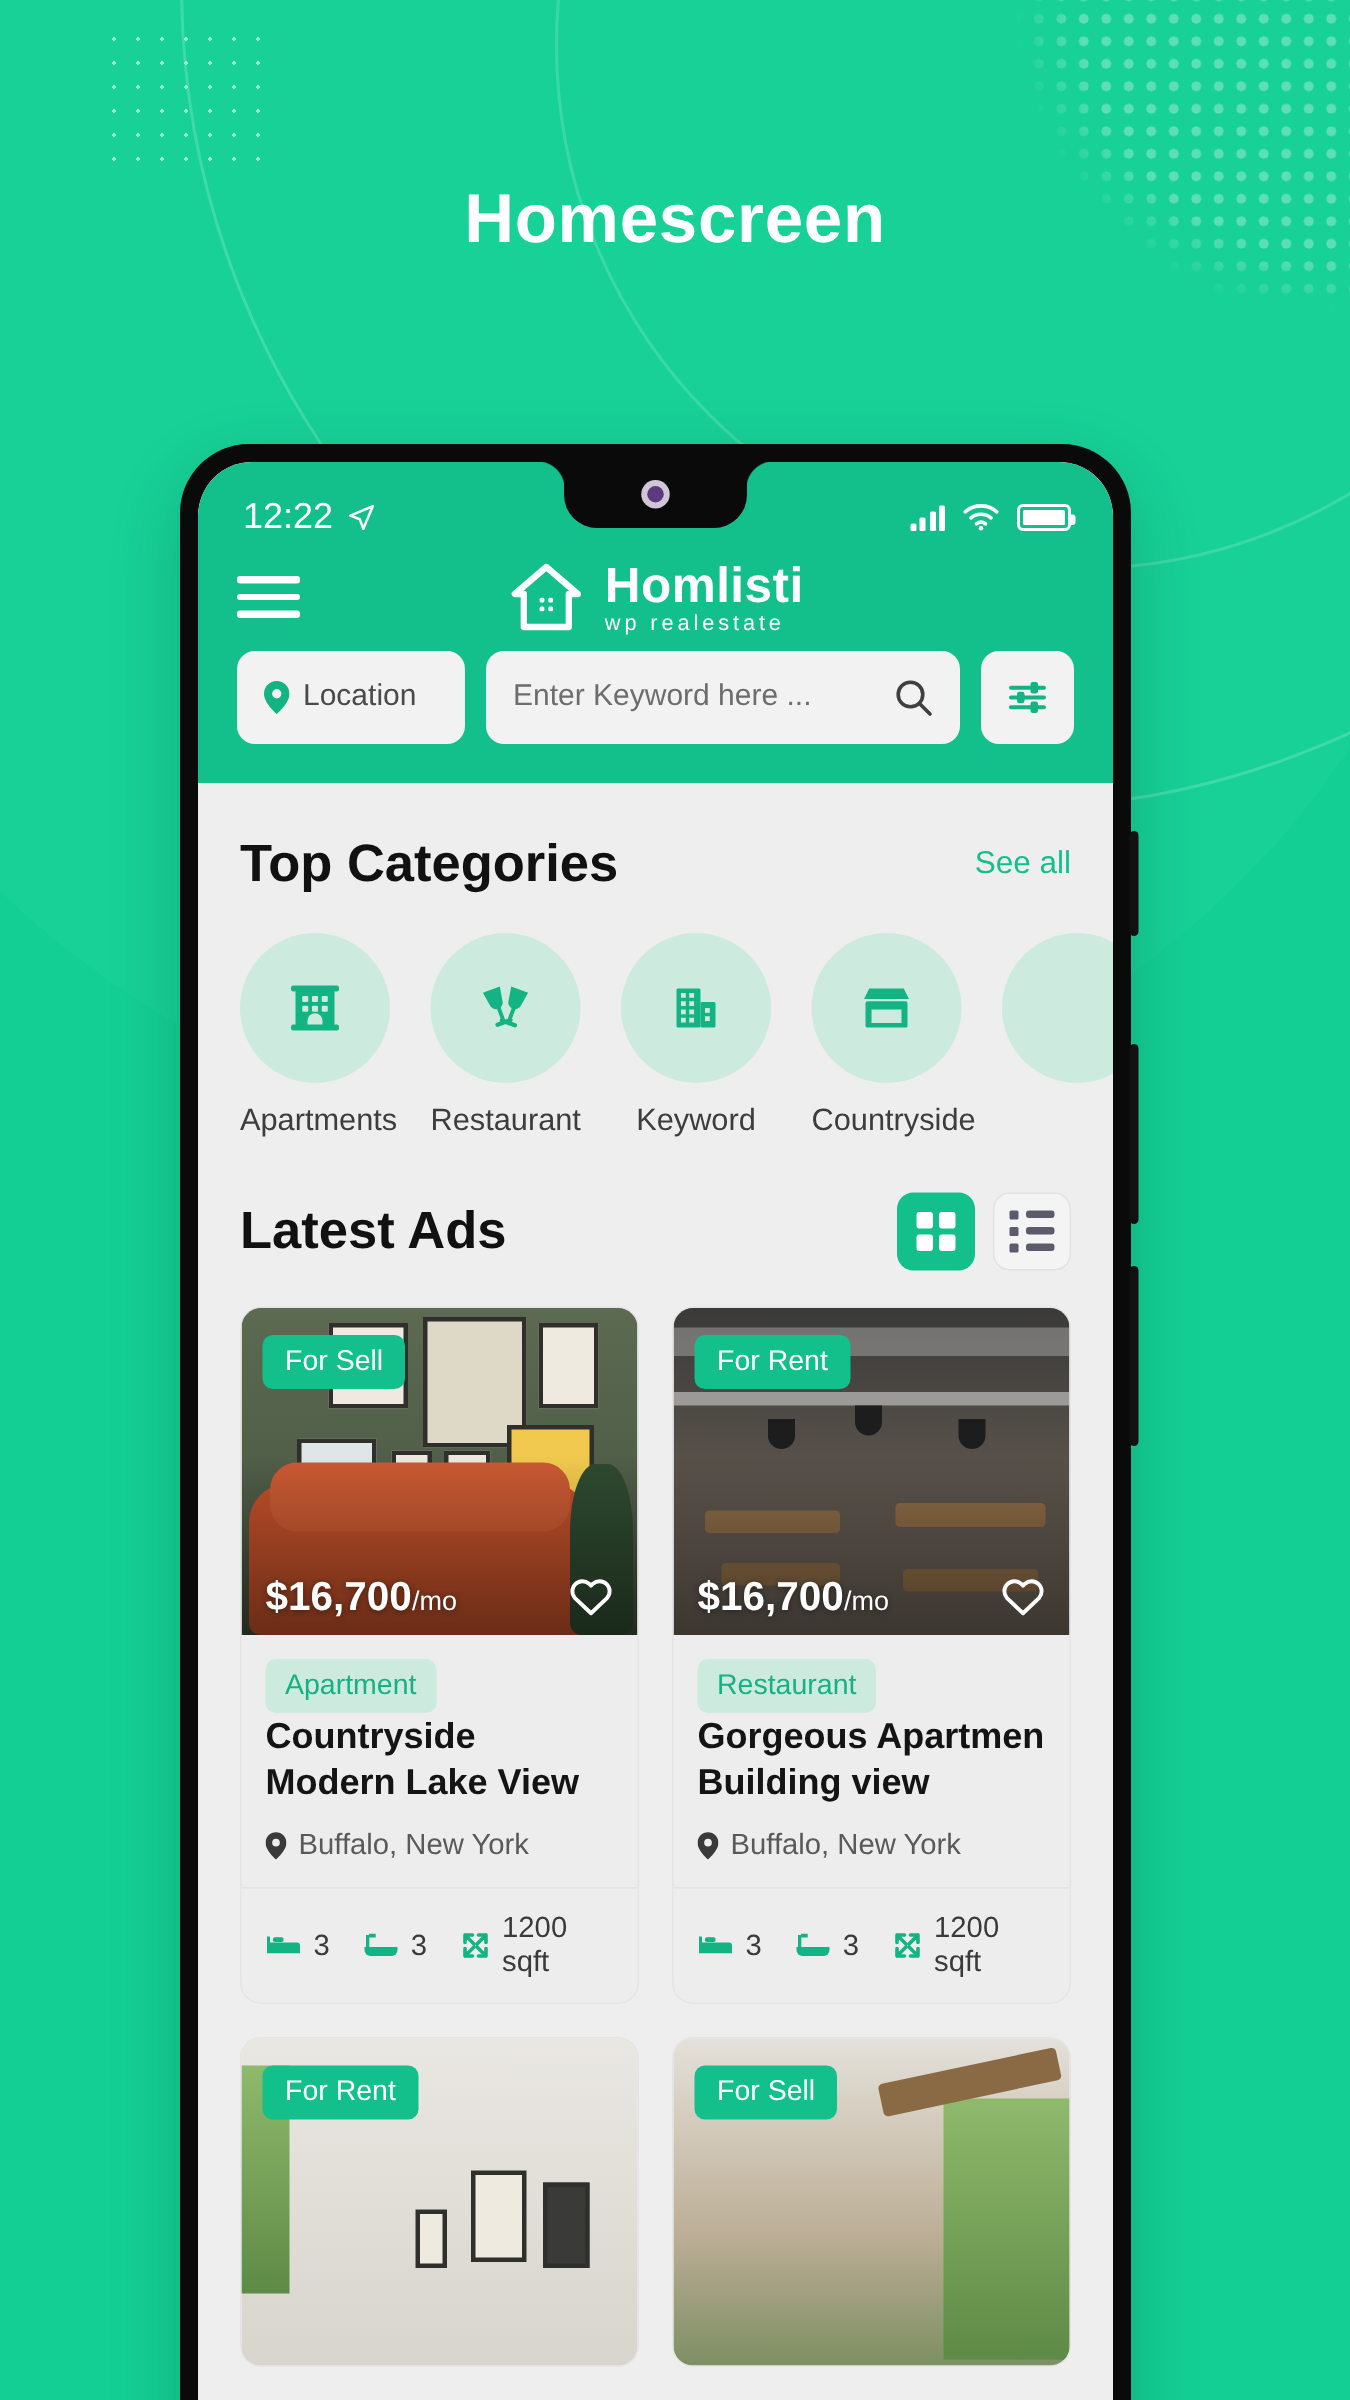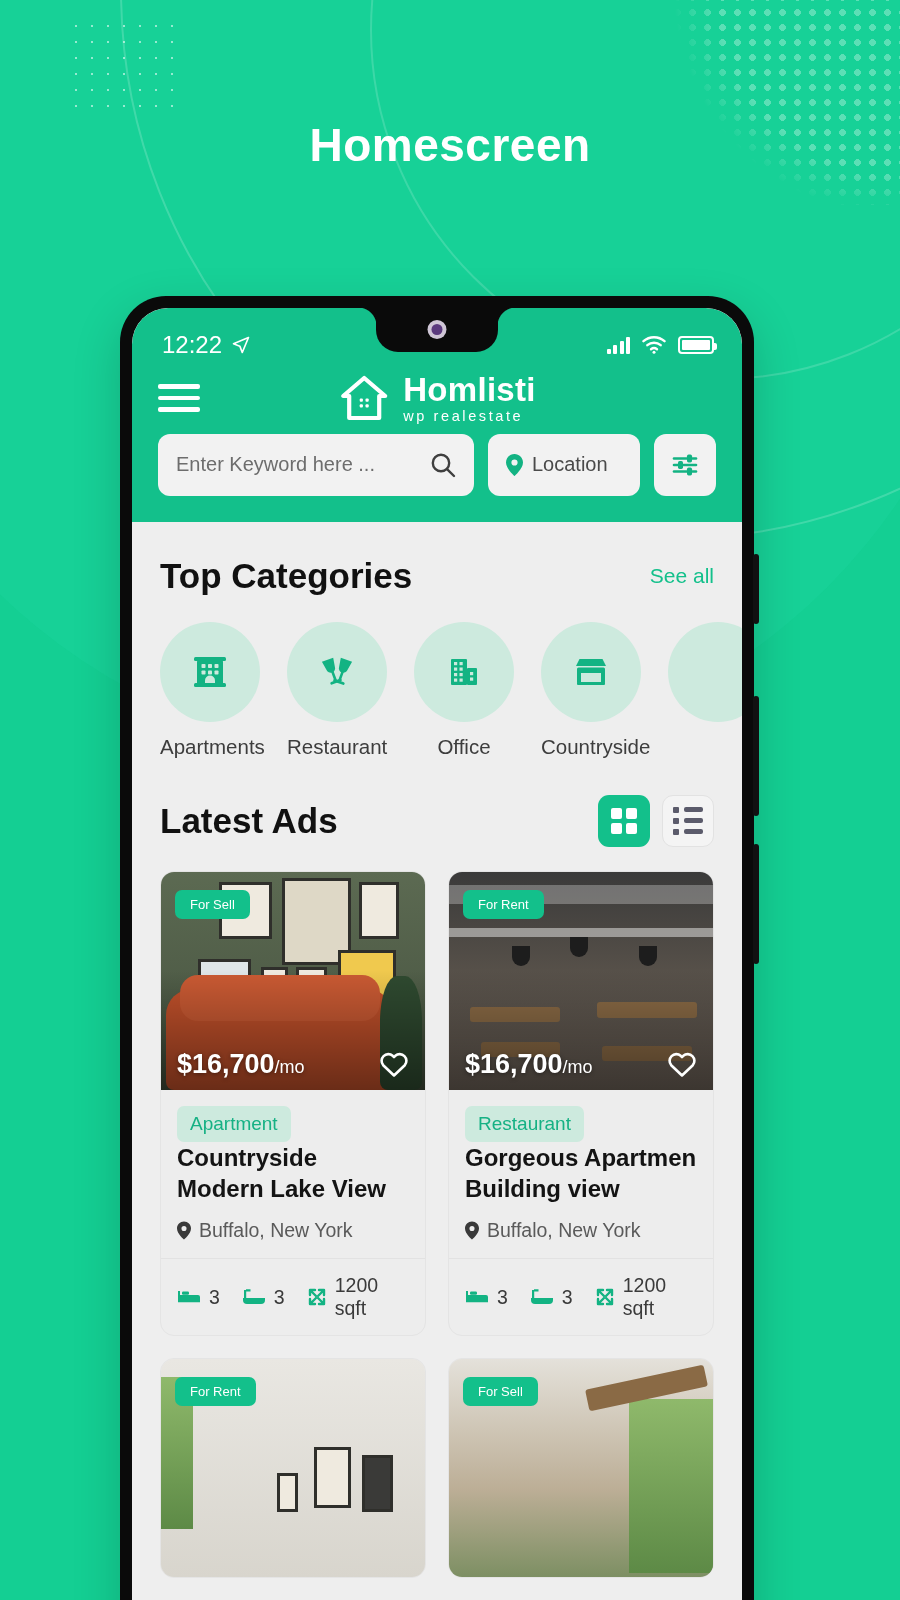--- a/index.html
+++ b/index.html
@@ -264,21 +264,21 @@
     overflow: hidden;
   }
   .card-photo {
     position: relative;
     height: 218px;
     overflow: hidden;
   }
   .badge {
     position: absolute; left: 14px; top: 18px;
     background: #13c08b; color: #fff;
-    font-size: 13px; padding: 7px 15px; border-radius: 7px;
+    font-size: 19px; padding: 7px 15px; border-radius: 7px;
     z-index: 3;
   }
   .photo-bottom {
     position: absolute; left: 0; right: 0; bottom: 10px;
     display: flex; align-items: center; justify-content: space-between;
     padding: 0 16px; z-index: 3; gap: 16px;
   }
   .price { color: #fff; font-size: 27px; font-weight: bold; text-shadow: 0 1px 4px rgba(0,0,0,.45); }
   .price small { font-size: 18px; font-weight: normal; }
   .card-body { padding: 16px 16px 0 16px; }
@@ -405,36 +405,36 @@
               </svg>
             </span>
             <span class="logo-text">
               <span class="logo-name" style="display:block">Homlisti</span>
               <span class="logo-sub" style="display:block">wp realestate</span>
             </span>
           </div>
         </div>
 
         <div class="searchbar">
+          <div class="pill location">
+            <span>
+              <svg width="17" height="22" viewBox="0 0 17 22">
+                  <path d="M8.5 0C3.8 0 0 3.8 0 8.5 0 14.8 8.5 22 8.5 22S17 14.8 17 8.5C17 3.8 13.2 0 8.5 0zm0 11.6a3.1 3.1 0 1 1 0-6.2 3.1 3.1 0 0 1 0 6.2z" fill="#13b383"></path>
+                </svg>
+            </span>
+            <span>Location</span>
+          </div>
           <div class="pill keyword">
             <span>Enter Keyword here ...</span>
             <span>
               <svg width="26" height="26" viewBox="0 0 26 26">
                   <circle cx="11" cy="11" r="8.2" fill="none" stroke="#3f3f3f" stroke-width="2.4"></circle>
                   <path d="M17.3 17.3 24 24" stroke="#3f3f3f" stroke-width="2.4" stroke-linecap="round"></path>
                 </svg>
             </span>
-          </div>
-          <div class="pill location">
-            <span>
-              <svg width="17" height="22" viewBox="0 0 17 22">
-                  <path d="M8.5 0C3.8 0 0 3.8 0 8.5 0 14.8 8.5 22 8.5 22S17 14.8 17 8.5C17 3.8 13.2 0 8.5 0zm0 11.6a3.1 3.1 0 1 1 0-6.2 3.1 3.1 0 0 1 0 6.2z" fill="#13b383"></path>
-                </svg>
-            </span>
-            <span>Location</span>
           </div>
           <div class="filter-btn">
             <span>
               <svg width="28" height="26" viewBox="0 0 28 26">
                 <g stroke="#13b383" stroke-width="2.6" stroke-linecap="round">
                   <path d="M3 6.5h22"></path>
                     <path d="M3 13h22"></path>
                     <path d="M3 19.5h22"></path>
                 </g>
                 <g fill="#13b383">
@@ -513,21 +513,21 @@
                     <rect x="10" y="21" width="3.2" height="3.2"></rect>
                     <rect x="15.5" y="21" width="3.2" height="3.2"></rect>
                     <rect x="10" y="26.5" width="3.2" height="3.2"></rect>
                     <rect x="15.5" y="26.5" width="3.2" height="3.2"></rect>
                     <rect x="26" y="20" width="3.2" height="3.2"></rect>
                     <rect x="26" y="25.5" width="3.2" height="3.2"></rect>
                   </g>
                 </svg>
               </span>
             </div>
-            <div class="cat-label">Office</div>
+            <div class="cat-label">Keyword</div>
           </div>
 
           <div class="cat">
             <div class="cat-circle">
               <span>
                 <svg width="42" height="40" viewBox="0 0 42 40" fill="#13b383">
                   <path d="M6 14 9.5 7h23L36 14z"></path>
                   <rect x="7" y="15.5" width="28" height="16" rx="1.5"></rect>
                   <rect x="11" y="21" width="20" height="10.5" fill="#cdeade"></rect>
                   <rect x="7" y="30" width="28" height="3" rx="1"></rect>

